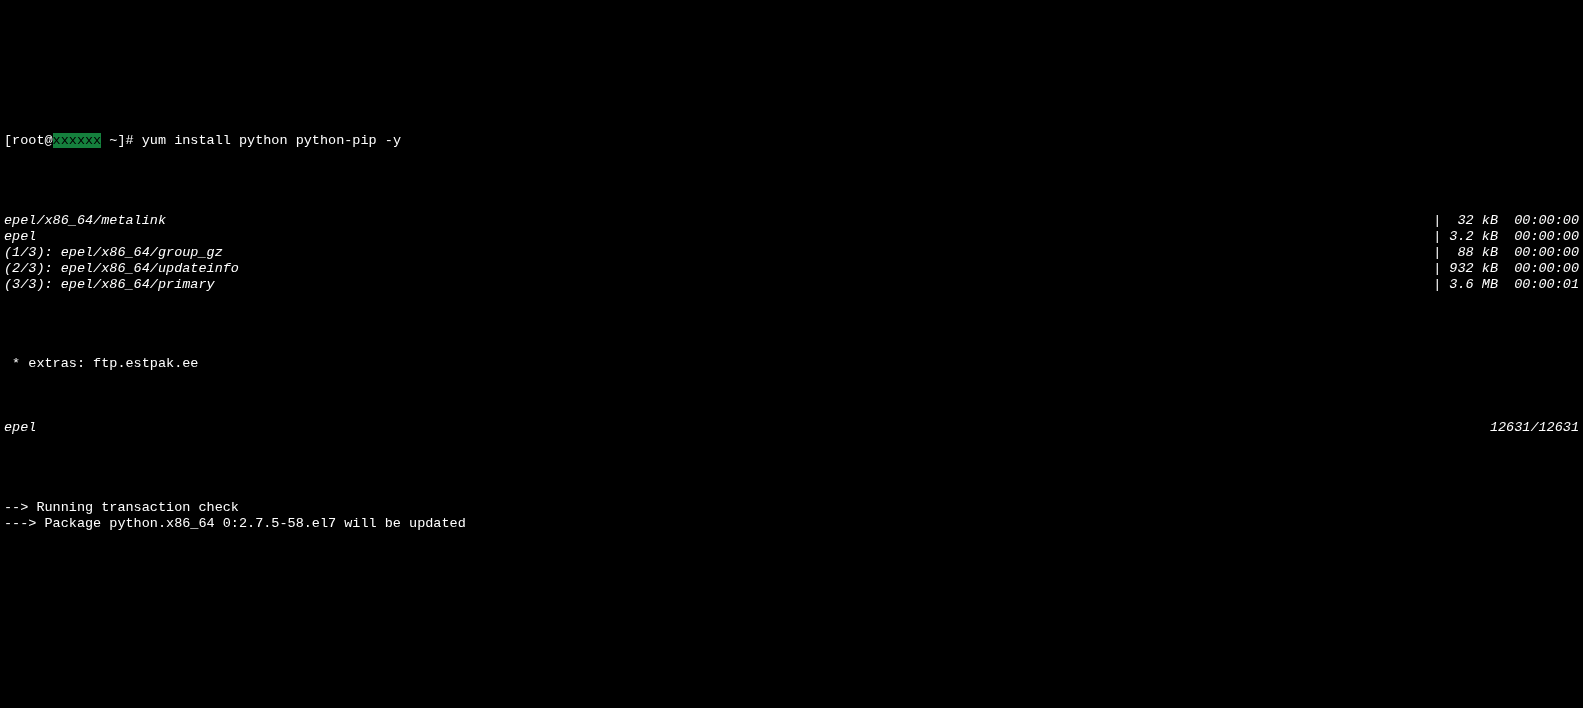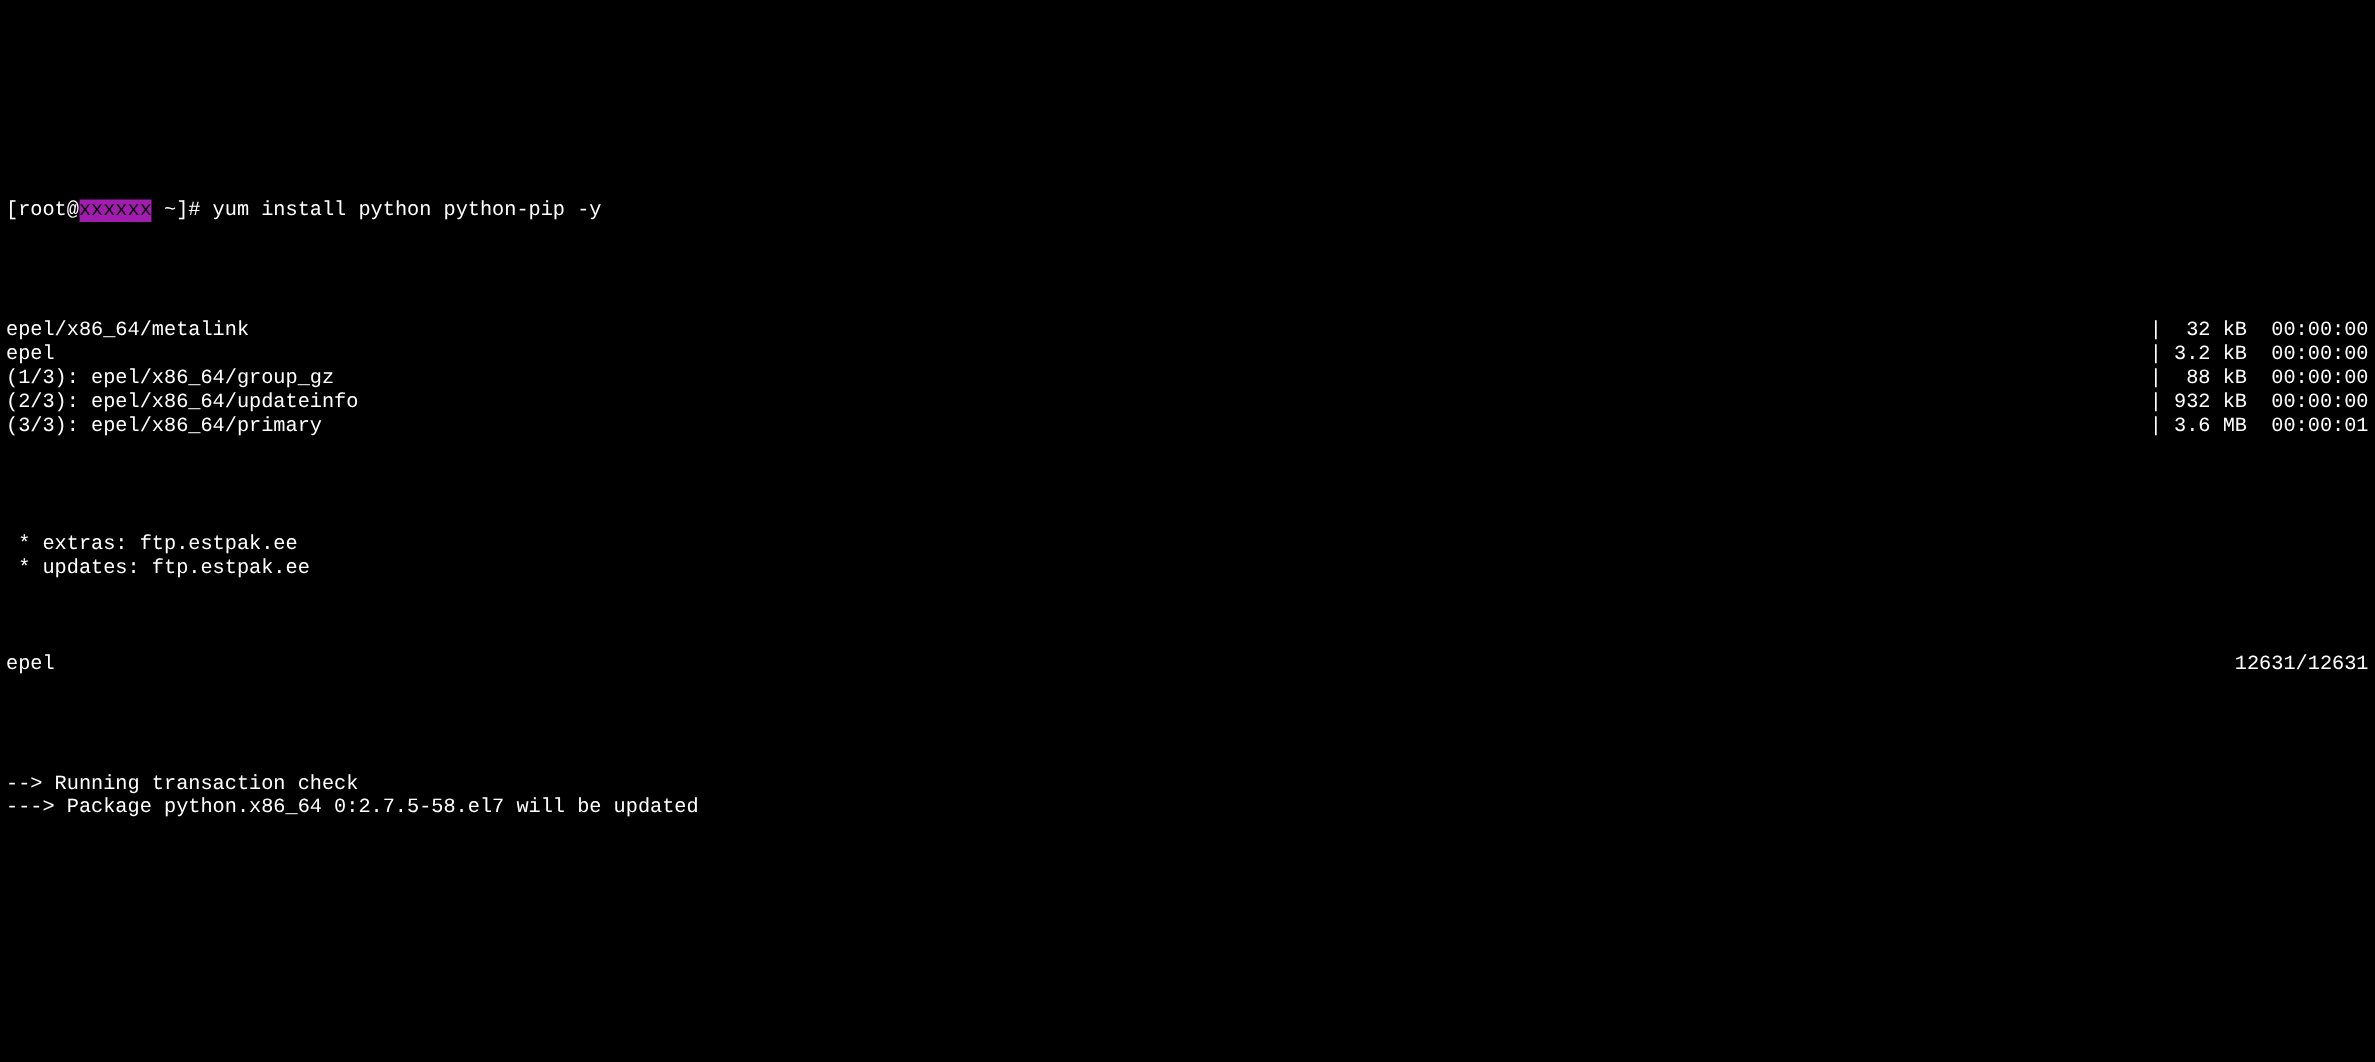--- a/index.html
+++ b/index.html
@@ -13,42 +13,43 @@
     white-space: pre;
     overflow-x: auto;
   }
   .terminal {
     padding: 6px 4px;
     width: 1575px;
   }
   .line {
     display: flex;
     justify-content: space-between;
+    font-style: italic;
   }
   .line .left { flex: 0 0 auto; }
   .line .right { flex: 0 0 auto; padding-left: 20px; }
   .hidden-host {
     color: #000;
-    background: #a21caf;
+    background: #15803d;
   }
 </style>
 </head>
 <body>
 
 
 
 <div class="terminal">
 
   <div><span>[root@</span><span class="hidden-host">xxxxxx</span><span> ~]# </span><span>yum install python python-pip -y</span></div>
 
 
   <div id="downloads"><div class="line"><span class="left">epel/x86_64/metalink</span><span class="right">|  32 kB  00:00:00</span></div><div class="line"><span class="left">epel</span><span class="right">| 3.2 kB  00:00:00</span></div><div class="line"><span class="left">(1/3): epel/x86_64/group_gz</span><span class="right">|  88 kB  00:00:00</span></div><div class="line"><span class="left">(2/3): epel/x86_64/updateinfo</span><span class="right">| 932 kB  00:00:00</span></div><div class="line"><span class="left">(3/3): epel/x86_64/primary</span><span class="right">| 3.6 MB  00:00:01</span></div></div>
 
 
-  <div id="mirrors"><div> * extras: ftp.estpak.ee</div><div> * updates: ftp.estpak.ee</div></div>
+  <div id="mirrors"><div> * extras: ftp.estpak.ee</div></div>
 
   <div class="line"><span class="left">epel</span><span class="right">12631/12631</span></div>
 
 
   <div id="dep_lines"><div>--&gt; Running transaction check</div><div>---&gt; Package python.x86_64 0:2.7.5-58.el7 will be updated</div></div>
 
   
 
   
 

